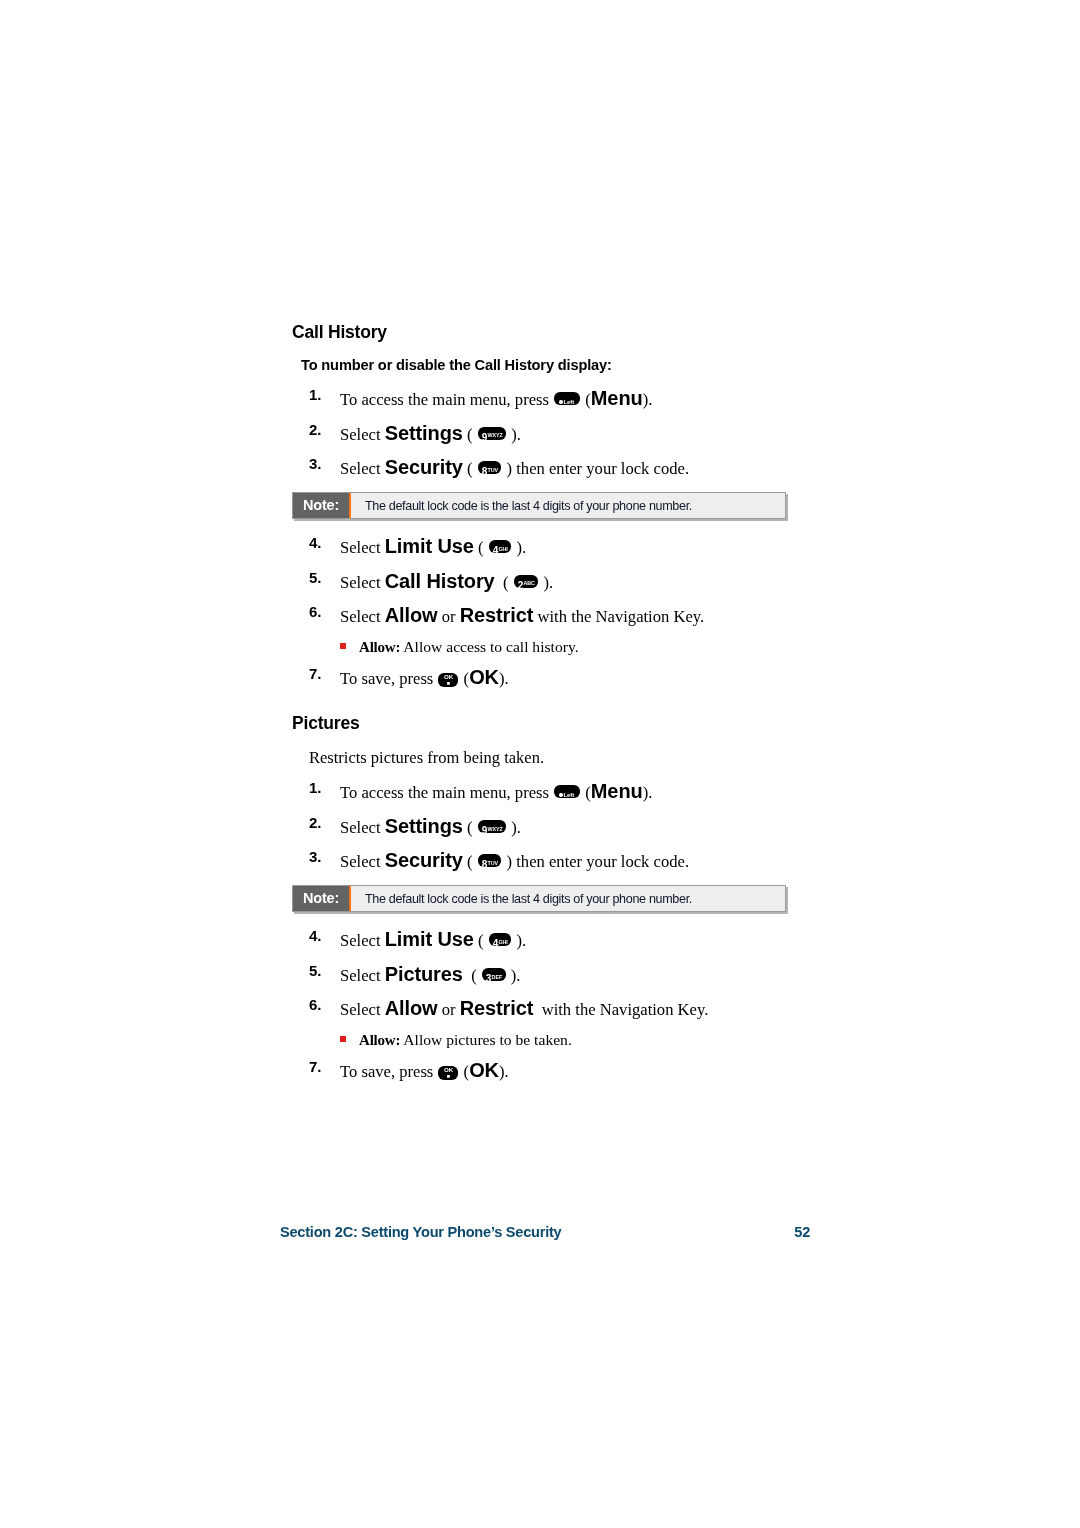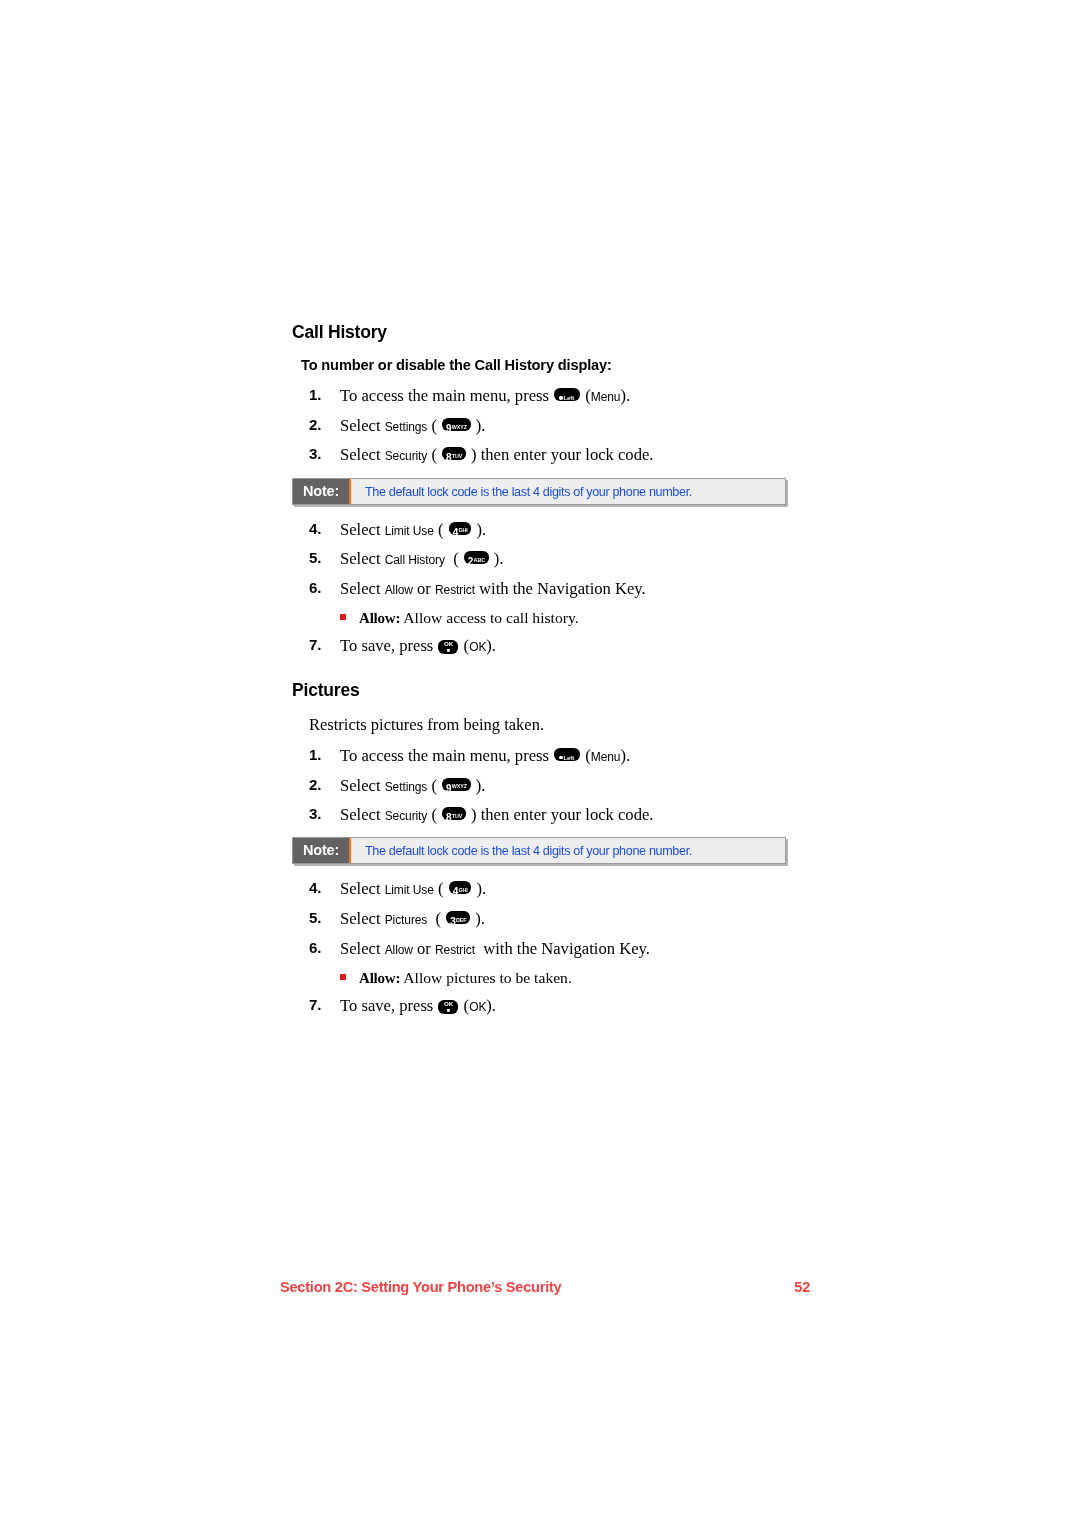--- a/index.html
+++ b/index.html
@@ -73,22 +73,22 @@
     left: 17px;
     top: 0;
     width: 24px;
     text-align: left;
     font-family: "Liberation Sans", sans-serif;
     font-weight: bold;
     font-size: 15px;
   }
   .b {
     font-family: "Liberation Sans", sans-serif;
-    font-weight: normal;
-    font-size: 12px;
+    font-weight: bold;
+    font-size: 20px;
     letter-spacing: -0.1px;
   }
 
   
   ul.subs {
     list-style: none;
     margin: 6px 0 6px 0;
     padding: 0;
   }
   ul.subs > li {
@@ -210,41 +210,41 @@
     font-size: 14.5px;
     padding: 4px 10px 5px 10px;
     width: 58px;
     box-sizing: border-box;
     letter-spacing: -0.2px;
     border-right: 2px solid #f97316;
   }
   .notebox .body {
     flex: 1;
     background: #eeeeee;
-    color: #1d4ed8;
+    color: #0f172a;
     font-family: "Liberation Sans", sans-serif;
     font-size: 12.6px;
     padding: 6px 8px 5px 14px;
     letter-spacing: -0.35px;
     white-space: nowrap;
   }
 
   
   .footer {
     position: absolute;
     left: 280px;
-    top: 1279px;
+    top: 1224px;
     width: 530px;
     display: flex;
     justify-content: space-between;
     align-items: flex-start;
     font-family: "Liberation Sans", sans-serif;
     font-weight: bold;
     font-size: 14.6px;
-    color: #ef4444;
+    color: #0c4a6e;
     letter-spacing: -0.25px;
   }
   .footer .pg { font-size: 14.6px; }
   .gap-lg { height: 16px; }
 </style>
 </head>
 <body>
 
 <div class="page">
   <div class="content">

